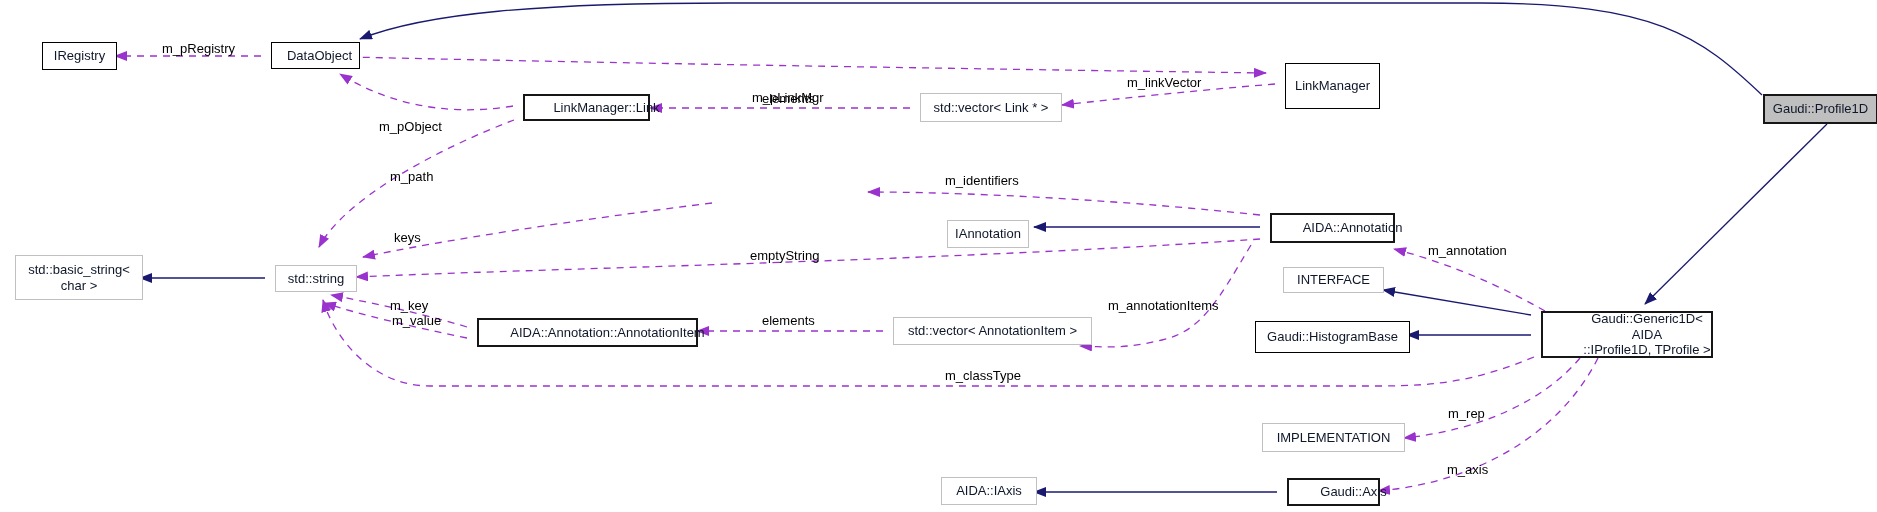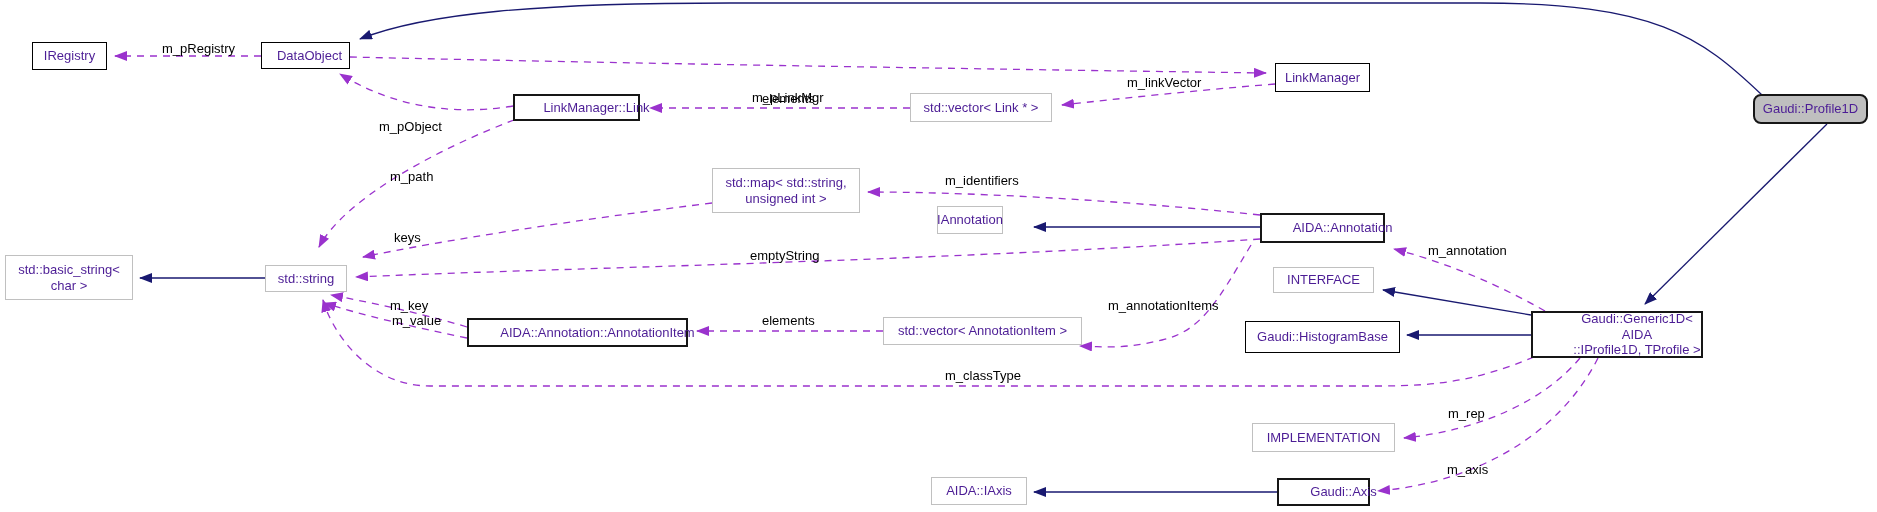--- a/index.html
+++ b/index.html
@@ -1,21 +1,21 @@
 <!DOCTYPE html>
 <html><head>
 <meta charset="utf-8">
 <style>
   html,body{margin:0;padding:0;background:#ffffff;}
   .canvas{position:relative;width:1877px;height:512px;background:#ffffff;overflow:hidden;
           font-family:"Liberation Sans","DejaVu Sans",sans-serif;}
   svg.edges{position:absolute;left:0;top:0;width:1877px;height:512px;}
   .node{position:absolute;box-sizing:border-box;background:#ffffff;border:1px solid #c0c0c0;
         display:flex;align-items:center;justify-content:center;text-align:center;
-        font-size:13px;color:#4c1d95;line-height:1.2;white-space:pre-line;z-index:2;}
+        font-size:13px;color:#0f172a;line-height:1.2;white-space:pre-line;z-index:2;margin-left:10px;}
   .node.black{border:1.4px solid #000000;}
   .node.bold{border:2px solid #161616;padding-left:40px;}
   .node.focus{border:2px solid #161616;background:#bfbfbf;}
   .elabel{position:absolute;font-size:13px;color:#000;white-space:nowrap;z-index:3;}
 </style>
 </head>
 <body>
 
 <div class="canvas">
 
@@ -57,25 +57,23 @@
       <path d="M 1534,357 C 1478,380 1440,386 1380,386 L 430,386 C 368,386 332,332 323,300" marker-end="url(#ap)"></path>
       <path d="M 1580,358 C 1545,400 1482,430 1404,438" marker-end="url(#ap)"></path>
       <path d="M 1598,358 C 1562,430 1482,482 1378,491" marker-end="url(#ap)"></path>
     </g>
   </svg>
 
   <div class="node black" style="left:32px;top:42px;width:75px;height:28px;">IRegistry</div>
   <div class="node black" style="left:261px;top:42px;width:89px;height:27px;padding-left:8px;">DataObject</div>
   <div class="node bold" style="left:513px;top:94px;width:127px;height:27px;">LinkManager::Link</div>
   <div class="node" style="left:910px;top:93px;width:142px;height:29px;">std::vector&lt; Link * &gt;</div>
-  <div class="node black" style="left:1275px;top:63px;width:95px;height:29px;">LinkManager</div>
-  <div class="node focus" style="left:1753px;top:94px;width:115px;height:30px;border-radius:8px;">Gaudi::Profile1D</div>
-  <div class="node" style="left:712px;top:168px;width:148px;height:45px;">std::map&lt; std::string,
-unsigned int &gt;</div>
-  <div class="node" style="left:937px;top:206px;width:66px;height:28px;">IAnnotation</div>
+  <div class="node black" style="left:1275px;top:63px;width:95px;height:46px;">LinkManager</div>
+  <div class="node focus" style="left:1753px;top:94px;width:115px;height:30px;">Gaudi::Profile1D</div>
+  <div class="node" style="left:937px;top:220px;width:82px;height:28px;">IAnnotation</div>
   <div class="node bold" style="left:1260px;top:213px;width:125px;height:30px;">AIDA::Annotation</div>
   <div class="node" style="left:1273px;top:267px;width:101px;height:26px;">INTERFACE</div>
   <div class="node black" style="left:1245px;top:321px;width:155px;height:32px;">Gaudi::HistogramBase</div>
   <div class="node bold" style="left:1531px;top:311px;width:172px;height:47px;">Gaudi::Generic1D&lt; AIDA
 ::IProfile1D, TProfile &gt;</div>
   <div class="node" style="left:5px;top:255px;width:128px;height:45px;">std::basic_string&lt;
 char &gt;</div>
   <div class="node" style="left:265px;top:265px;width:82px;height:27px;">std::string</div>
   <div class="node bold" style="left:467px;top:318px;width:221px;height:29px;">AIDA::Annotation::AnnotationItem</div>
   <div class="node" style="left:1252px;top:423px;width:143px;height:29px;">IMPLEMENTATION</div>

